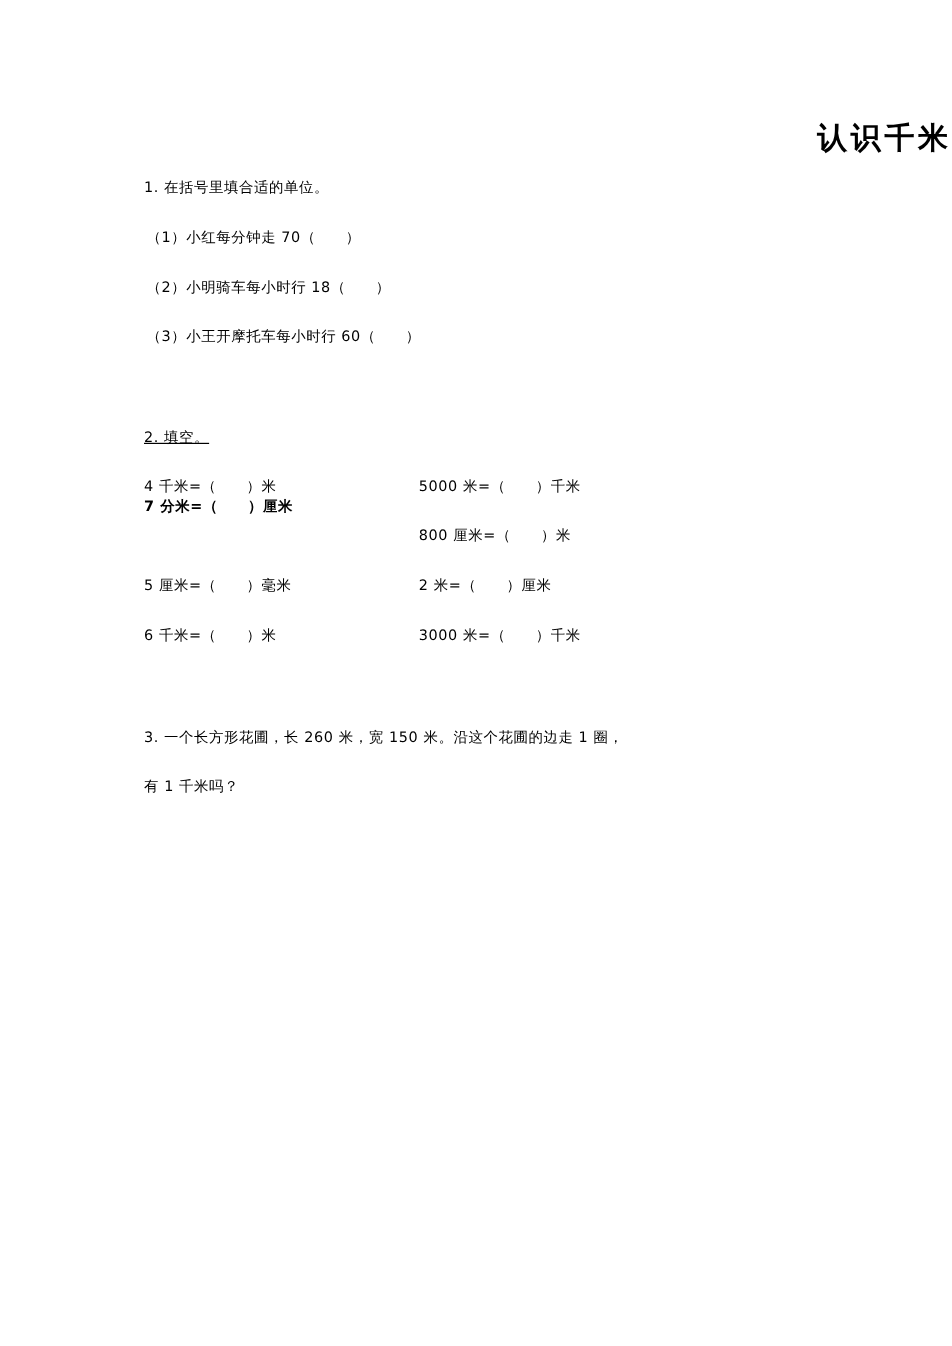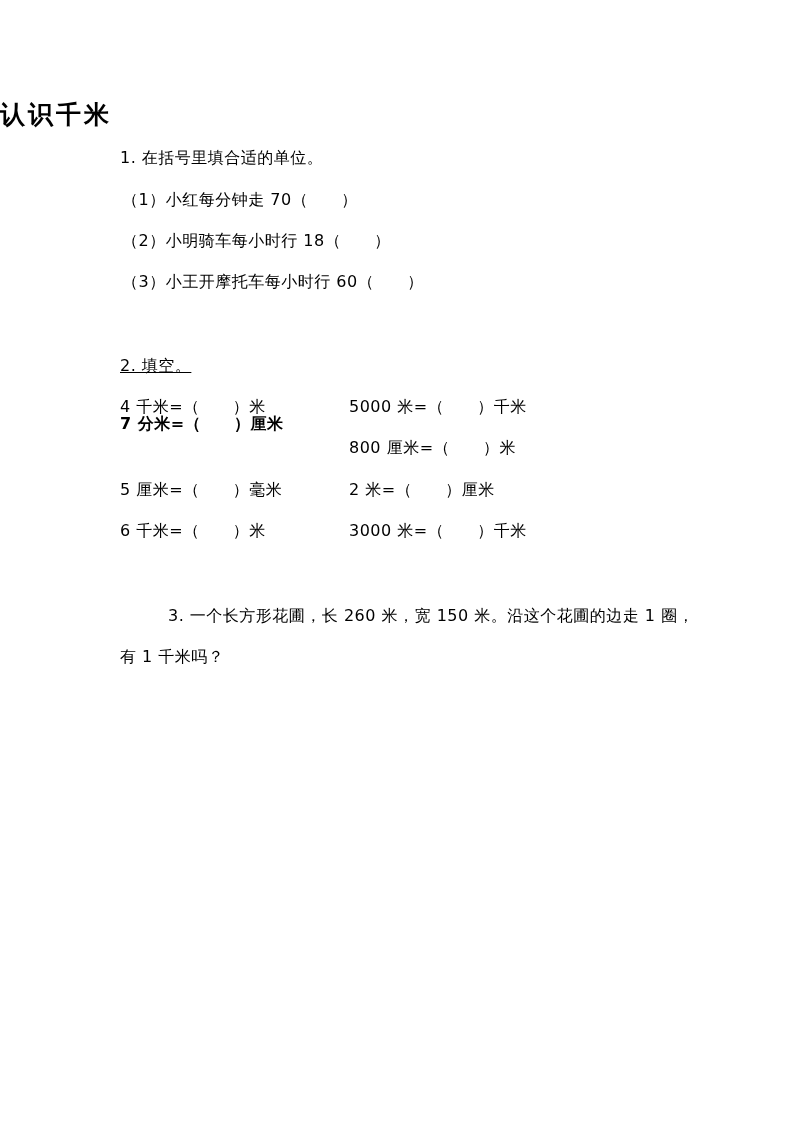--- a/index.html
+++ b/index.html
@@ -1,20 +1,20 @@
 <!DOCTYPE html>
 <html><head>
   <meta charset="utf-8">
   <style>
     html, body { margin: 0; padding: 0; background: #ffffff; }
     body { width: 793px; height: 1122px; position: relative; overflow: hidden;
       font-family: "DejaVu Sans", "Liberation Sans", sans-serif; color: #000; }
-    .title { position: absolute; top: 98px; left: 0; width: 793px; text-align: left;
+    .title { position: absolute; top: 98px; left: 0; width: 793px; text-align: right;
       font-family: "DejaVu Serif", "Liberation Serif", serif; font-weight: bold; font-size: 25px; letter-spacing: 3px; }
-    .line { position: absolute; font-size: 16px; white-space: pre; letter-spacing: 0.5px; }
+    .line { position: absolute; font-size: 12px; white-space: pre; letter-spacing: 0.5px; }
   </style>
 </head>
 <body>
 
 <div class="title">认识千米</div>
 
 <div class="line" style="top:148px;left:120px;">1. 在括号里填合适的单位。</div>
 <div class="line" style="top:190px;left:122px;">（1）小红每分钟走 70（　　）</div>
 <div class="line" style="top:231px;left:122px;">（2）小明骑车每小时行 18（　　）</div>
 <div class="line" style="top:272px;left:122px;">（3）小王开摩托车每小时行 60（　　）</div>
@@ -22,14 +22,14 @@
 <div class="line" style="top:356px;left:120px;text-decoration:underline;">2. 填空。</div>
 <div class="line" style="top:397px;left:120px;">4 千米=（　　）米</div>
 <div class="line" style="top:397px;left:349px;">5000 米=（　　）千米</div>
 <div class="line" style="top:414px;left:120px;font-weight:bold;">7 分米=（　　）厘米</div>
 <div class="line" style="top:438px;left:349px;">800 厘米=（　　）米</div>
 <div class="line" style="top:480px;left:120px;text-align:center;">5 厘米=（　　）毫米</div>
 <div class="line" style="top:480px;left:349px;">2 米=（　　）厘米</div>
 <div class="line" style="top:521px;left:120px;">6 千米=（　　）米</div>
 <div class="line" style="top:521px;left:349px;">3000 米=（　　）千米</div>
 
-<div class="line" style="top:606px;left:120px;margin-left:48px;">3. 一个长方形花圃，长 260 米，宽 150 米。沿这个花圃的边走 1 圈，</div>
+<div class="line" style="top:606px;left:120px;">3. 一个长方形花圃，长 260 米，宽 150 米。沿这个花圃的边走 1 圈，</div>
 <div class="line" style="top:647px;left:120px;">有 1 千米吗？</div>
 
 </body></html>

